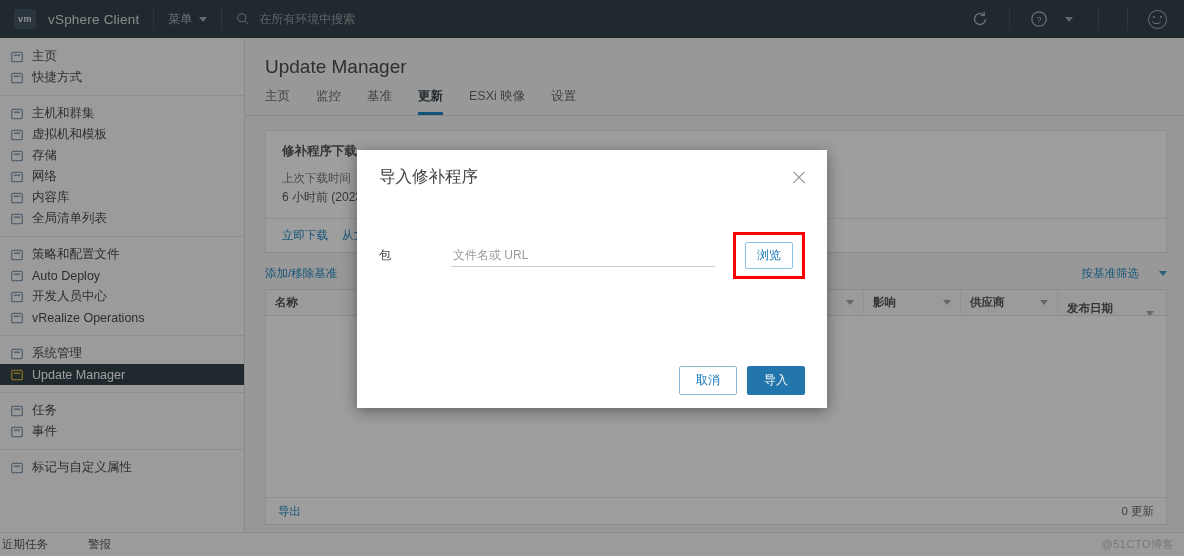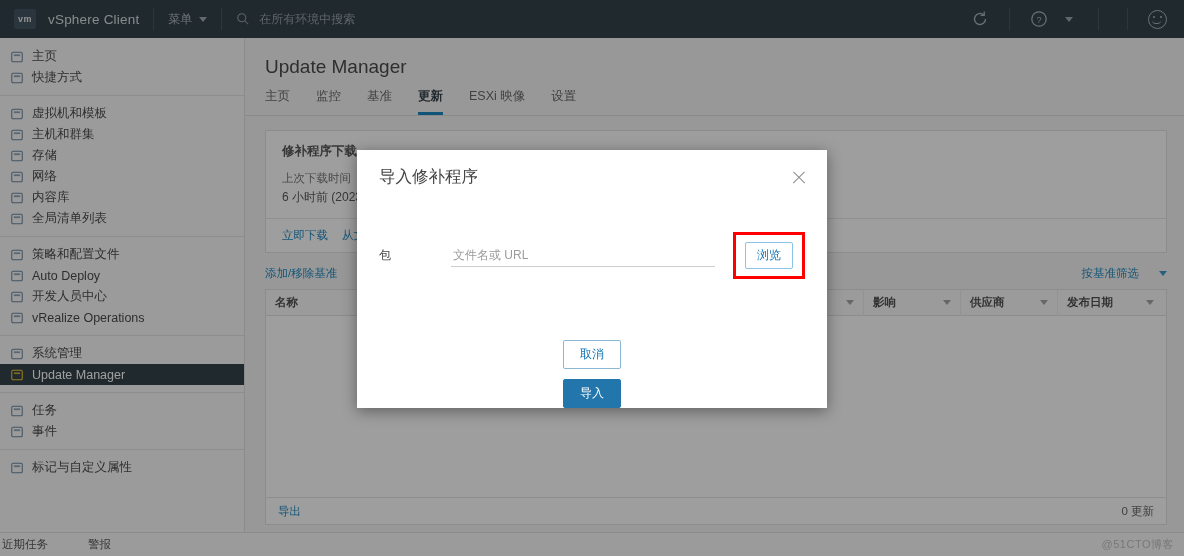--- a/index.html
+++ b/index.html
@@ -65,21 +65,21 @@
   .dl-actions { display:flex; gap:14px; padding:9px 16px; font-size:11.5px; color:#0079b8; }
   .lnk { cursor:pointer; }
 
   .toolbar2 { display:flex; align-items:center; margin:13px 17px 0 20px; font-size:11.5px; }
   .toolbar2 .left { color:#0079b8; cursor:pointer;}
   .toolbar2 .right { margin-left:auto; color:#0079b8; display:flex; align-items:center; gap:20px; cursor:pointer;}
   .tbl { margin:8px 17px 0 20px; background:#fff; border:1px solid #dedede; height:236px; display:flex; flex-direction:column;}
   .thead { display:flex; height:26px; align-items:center; background:#fafafa; border-bottom:1px solid #dedede;
            font-size:11.5px; font-weight:bold; color:#3b3b3b;}
   .th { display:flex; align-items:center; justify-content:space-between; padding:0 9px; height:26px; border-right:1px solid #ececec;}
-  .th:last-child{border-right:none;}
+  .th:last-child{border-right:none;align-items:flex-end;}
   .filt { width:0;height:0;border-left:4px solid transparent;border-right:4px solid transparent;border-top:5px solid #9a9a9a;}
   .tbody { flex:1; position:relative; }
   .empty-note { position:absolute; left:0; right:0; top:96px; text-align:center; font-size:11px; color:#9aa7ad;}
   .tfoot { height:27px; display:flex; align-items:center; padding:0 12px; border-top:1px solid #e2e2e2; font-size:11.5px;}
   .tfoot .exp { color:#0079b8; cursor:pointer;}
   .tfoot .cnt { margin-left:auto; color:#555;}
 
   
   .overlay { position:absolute; left:0; top:0; width:1184px; height:556px; background:rgba(40,40,40,0.45); }
 
@@ -102,21 +102,21 @@
     font-size:12px; color:#555; outline:none; background:transparent; padding:0 2px;
     font-family:"Liberation Sans", sans-serif;
   }
   .file-input::placeholder { color:#9b9b9b; }
   .hl-box { margin-left:18px; border:3px solid #ff0000; padding:7px 9px; }
   .browse-btn {
     border:1px solid #89c4e8; background:#fff; color:#1274b5; font-size:12px;
     padding:4px 11px; border-radius:2px; cursor:pointer;
     font-family:"Liberation Sans", sans-serif;
   }
-  .modal-ft { height:56px; display:flex; align-items:center; justify-content:flex-end; gap:10px; padding:0 22px;flex-direction:column;}
+  .modal-ft { height:56px; display:flex; align-items:center; justify-content:flex-end; gap:10px; padding:0 22px;}
   .btn { font-size:12px; padding:5px 16px; border-radius:2px; cursor:pointer; font-family:"Liberation Sans", sans-serif;}
   .btn-secondary { background:#fff; border:1px solid #8ab7d4; color:#1274b5; }
   .btn-primary { background:#2376ab; border:1px solid #2376ab; color:#fff; }
 
   
   .statusbar { position:absolute; left:0; top:532px; width:1184px; height:24px; background:#fafafa;
     border-top:1px solid #dcdcdc; display:flex; align-items:center; gap:40px; padding-left:2px; font-size:11.5px; color:#444;}
   .statusbar .st { cursor:pointer; }
   .watermark { margin-left:auto; padding-right:10px; font-size:11px; color:#b9b9b9; letter-spacing:.5px; }
 </style>
@@ -183,28 +183,28 @@
           <rect x="4.4" y="5" width="7.2" height="2" fill="#5b7a94" opacity=".75"></rect>
         </svg>
         <span class="lbl">快捷方式</span>
       </div>
       <div class="side-sep"></div>
       <div class="side-item">
         <svg viewBox="0 0 16 16" class="sicon">
           <rect x="2" y="2.5" width="12" height="11" rx="1.5" fill="none" stroke="#5b7a94" stroke-width="1.2"></rect>
           <rect x="4.4" y="5" width="7.2" height="2" fill="#5b7a94" opacity=".75"></rect>
         </svg>
+        <span class="lbl">主机和群集</span>
+      </div>
+      <div class="side-item">
+        <svg viewBox="0 0 16 16" class="sicon">
+          <rect x="2" y="2.5" width="12" height="11" rx="1.5" fill="none" stroke="#5b7a94" stroke-width="1.2"></rect>
+          <rect x="4.4" y="5" width="7.2" height="2" fill="#5b7a94" opacity=".75"></rect>
+        </svg>
         <span class="lbl">虚拟机和模板</span>
-      </div>
-      <div class="side-item">
-        <svg viewBox="0 0 16 16" class="sicon">
-          <rect x="2" y="2.5" width="12" height="11" rx="1.5" fill="none" stroke="#5b7a94" stroke-width="1.2"></rect>
-          <rect x="4.4" y="5" width="7.2" height="2" fill="#5b7a94" opacity=".75"></rect>
-        </svg>
-        <span class="lbl">主机和群集</span>
       </div>
       <div class="side-item">
         <svg viewBox="0 0 16 16" class="sicon">
           <rect x="2" y="2.5" width="12" height="11" rx="1.5" fill="none" stroke="#5b7a94" stroke-width="1.2"></rect>
           <rect x="4.4" y="5" width="7.2" height="2" fill="#5b7a94" opacity=".75"></rect>
         </svg>
         <span class="lbl">存储</span>
       </div>
       <div class="side-item">
         <svg viewBox="0 0 16 16" class="sicon">

